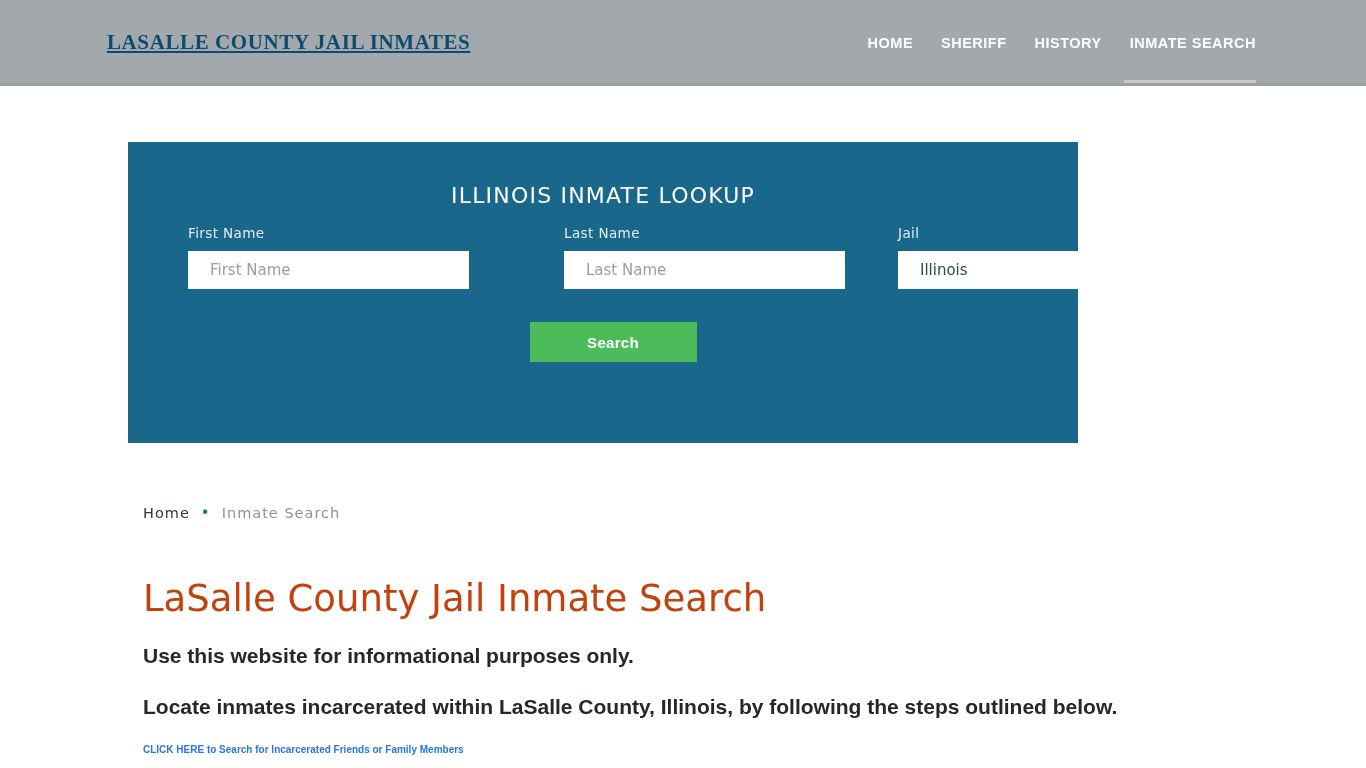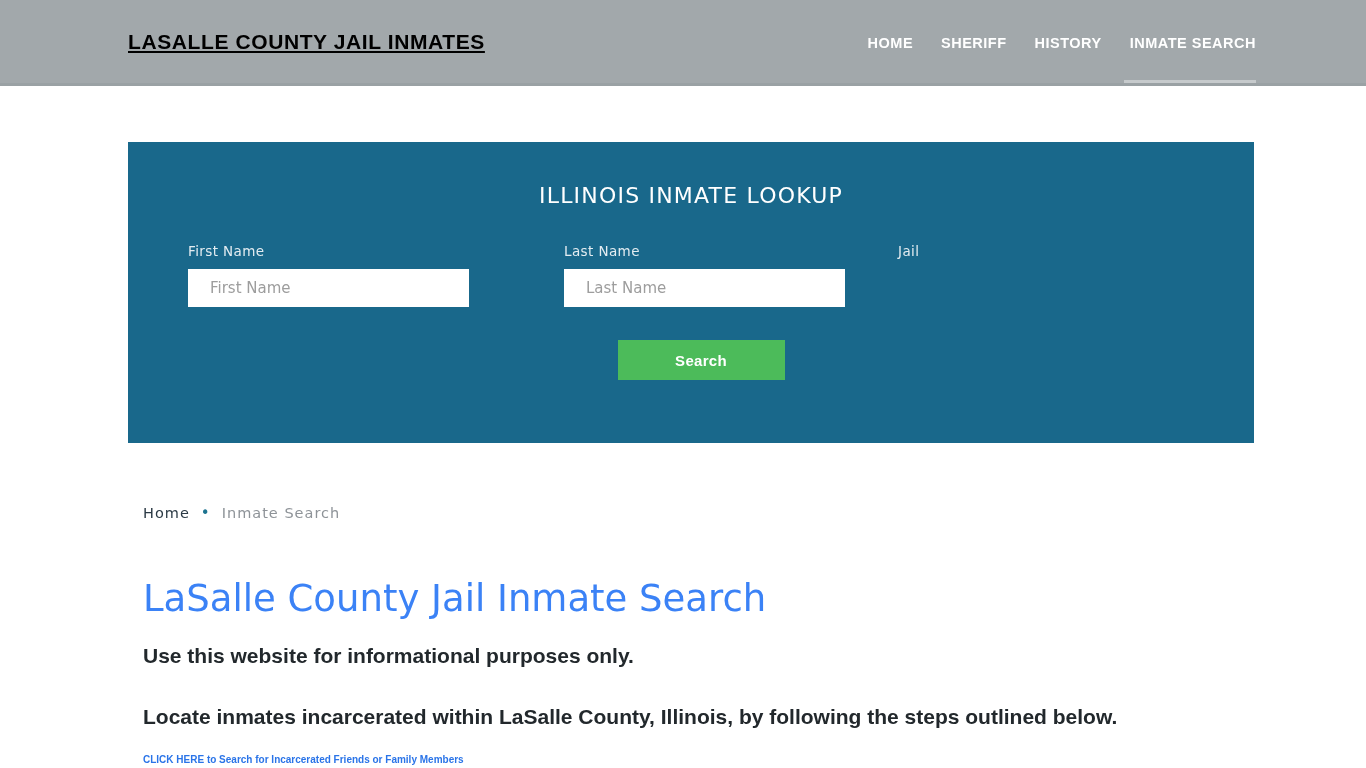--- a/index.html
+++ b/index.html
@@ -25,27 +25,27 @@
   }
   .site-header::after {
     content: "";
     position: absolute;
     left: 0; right: 0; bottom: 0;
     height: 3px;
     background: #9aa1a4;
   }
   .brand {
     position: absolute;
-    left: 128px;
+    left: 107px;
     top: 30px;
     font-size: 21px;
     font-weight: bold;
     letter-spacing: 0.6px;
-    color: #000000;
-    font-family: Liberation Sans, sans-serif;
+    color: #0c4a6e;
+    font-family: Liberation Serif, serif;
     white-space: nowrap;
   }
   .main-nav {
     position: absolute;
     right: 110px;
     top: 0;
     height: 86px;
     display: flex;
     align-items: center;
     gap: 0;
@@ -73,37 +73,37 @@
     bottom: 0;
     height: 6px;
     background: #c6cacc;
   }
 
   
   .lookup-panel {
     position: absolute;
     left: 128px;
     top: 142px;
-    width: 1126px;
+    width: 950px;
     height: 301px;
     background: #19688b;
   }
   .lookup-title {
     text-align: center;
     color: #ffffff;
     font-size: 22px;
     letter-spacing: 1.2px;
     font-weight: normal;
     margin: 0;
     padding-top: 41px;
     font-family: "DejaVu Sans", sans-serif;
   }
   .form-row {
     position: relative;
-    margin-top: 35px;
+    margin-top: 17px;
     height: 75px;
   }
   .field {
     position: absolute;
     top: 0;
   }
   .field-first { left: 60px;  width: 281px; }
   .field-last  { left: 436px; width: 281px; }
   .field-state { left: 770px; width: 281px; }
 
@@ -173,32 +173,32 @@
     margin: 0 11px;
     font-size: 15px;
     line-height: 1;
   }
   .crumb-current { color: #8e9398; }
 
   .page-title {
     margin: 56px 0 0 0;
     font-size: 37px;
     font-weight: normal;
-    color: #3b82f6;
+    color: #c2410c;
     letter-spacing: 0px;
     font-family: "DejaVu Sans", sans-serif;
   }
   .lead {
     margin: 22px 0 0 0;
     font-size: 21px;
     font-weight: bold;
     color: #22282c;
     line-height: 1.35;
   }
-  .lead.second { margin-top: 33px; }
+  .lead.second { margin-top: 23px; }
 
   .cta-link {
     display: inline-block;
     margin-top: 22px;
     font-size: 10px;
     font-weight: bold;
     color: #2a74e8;
     text-decoration: none;
     cursor: pointer;
   }
@@ -232,20 +232,21 @@
       <input class="field-input" type="text" placeholder="First Name" style="">
     </div>
 
     <div class="field field-last">
       <label class="field-label">Last Name</label>
       <input class="field-input" type="text" placeholder="Last Name" style="">
     </div>
 
     <div class="field field-state">
       <label class="field-label">Jail</label>
+      <input class="field-input" type="text" value="Illinois" style="">
     </div>
   </div>
 
   <div class="search-btn-wrap">
     <button class="search-btn">Search</button>
   </div>
 </section>
 
 <main class="content">
   <div class="breadcrumb">

